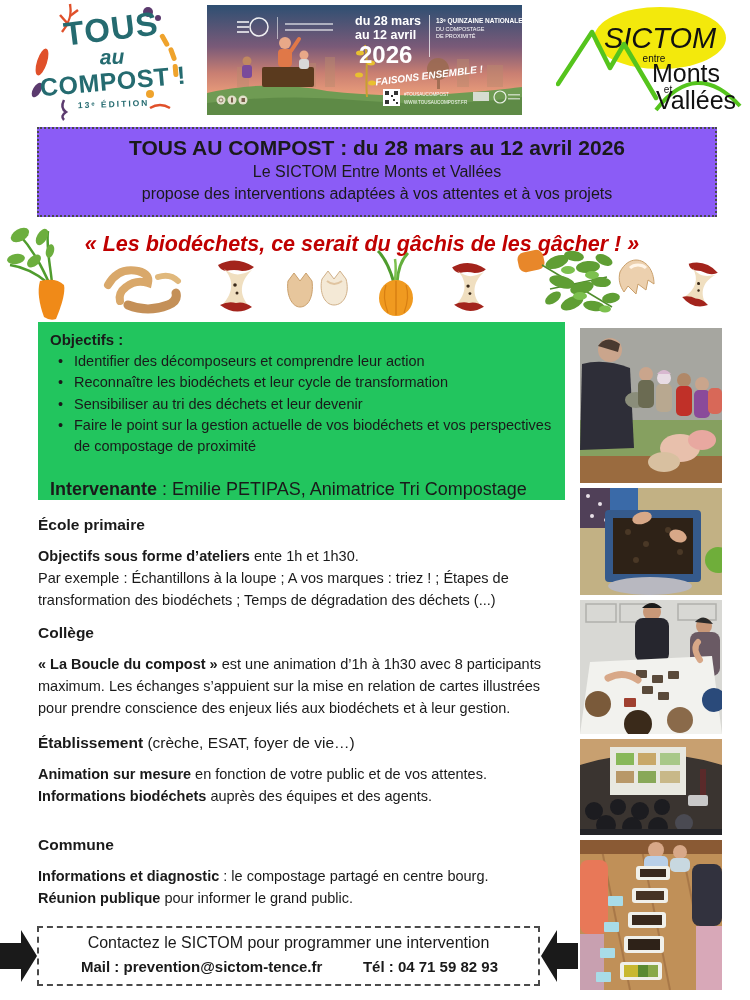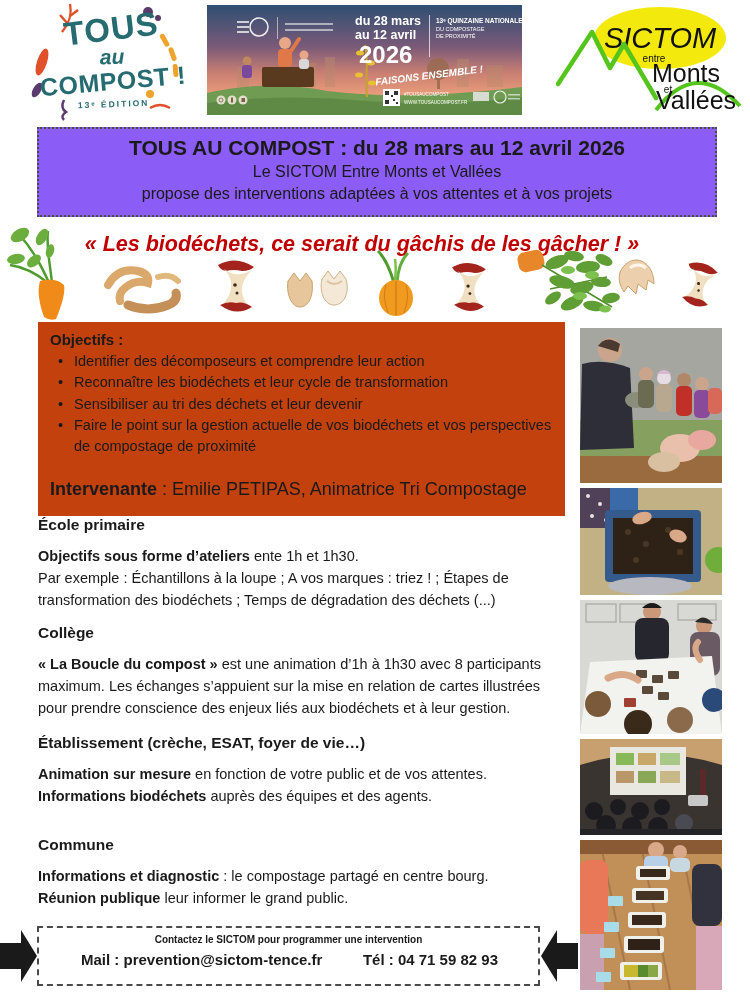--- a/index.html
+++ b/index.html
@@ -42,49 +42,49 @@
     color:#c00000; font-size:21.5px; font-weight:bold; font-style:italic;
   }
 
   
   .veg { position:absolute; left:0; top:253px; width:750px; height:67px; }
   .veg svg { position:absolute; }
 
   
   .objectives {
     position:absolute; left:38px; top:322px; width:527px;
-    background:#c2410c; padding:9px 12px 16px 12px;
+    background:#22c55e; padding:9px 12px 0 12px;
   }
   .obj-title { font-size:15px; font-weight:bold; margin:0 0 3px 0; }
   .obj-list { margin:0; padding:0 0 0 6px; list-style:none; }
   .obj-list li { position:relative; padding-left:18px; font-size:14.5px; line-height:1.47; }
   .obj-list li::before { content:"•"; position:absolute; left:2px; }
   .intervenante { margin:21px 0 0 0; font-size:18px; }
 
   .section { position:absolute; left:38px; width:532px; }
   .sec-ecole   { top:516px; }
   .sec-college { top:624px; }
   .sec-etab    { top:734px; }
   .sec-commune { top:836px; }
   .sec-head { font-size:15.5px; margin:0 0 12px 0; font-weight:bold; }
   .sec-head .u { }
-  .sec-head .suffix { font-weight:bold; }
+  .sec-head .suffix { font-weight:normal; }
   .section p.body { font-size:14.5px; line-height:1.5; margin:0; }
   .b { font-weight:bold; }
 
   
   .photos { position:absolute; left:580px; top:328px; width:142px; display:flex; flex-direction:column; gap:5px; }
   .photos svg { display:block; }
 
   
   .contact-box {
     position:absolute; left:37px; top:926px; width:503px; height:60px;
     border:2px dashed #4a4a4a; text-align:center; padding-top:6px;
   }
-  .contact-title { font-size:10px; font-weight:bold; }
+  .contact-title { font-size:16px; font-weight:normal; }
   .contact-row { display:flex; justify-content:space-between; padding:6px 40px 0 42px; font-size:15px; font-weight:bold; }
   .arrow { position:absolute; }
   .arrow-left { left:0; top:930px; }
   .arrow-right { left:541px; top:930px; }
 </style>
 </head>
 <body>
 
 <div id="page">
 
@@ -357,21 +357,21 @@
 
   <div class="section sec-etab">
     <p class="sec-head"><span class="u">Établissement</span><span class="suffix"> (crèche, ESAT, foyer de vie…)</span></p>
     <p class="body"><span class="b">Animation sur mesure</span><span> en fonction de votre public et de vos attentes.</span><br>
     <span class="b">Informations biodéchets</span><span> auprès des équipes et des agents.</span></p>
   </div>
 
   <div class="section sec-commune">
     <p class="sec-head"><span class="u">Commune</span></p>
     <p class="body"><span class="b">Informations et diagnostic</span><span> : le compostage partagé en centre bourg.</span><br>
-    <span class="b">Réunion publique</span><span> leur informer le grand public.</span></p>
+    <span class="b">Réunion publique</span><span> pour informer le grand public.</span></p>
   </div>
 
   <div class="photos">
 
     <svg width="142" height="155" viewBox="0 0 142 155">
       <rect width="142" height="100" fill="#a6a6a0"></rect>
       <rect y="92" width="142" height="43" fill="#86a060"></rect>
       <rect y="128" width="142" height="27" fill="#9a6b3f"></rect>
       <g>
         <circle cx="30" cy="22" r="12" fill="#caa58c"></circle>

